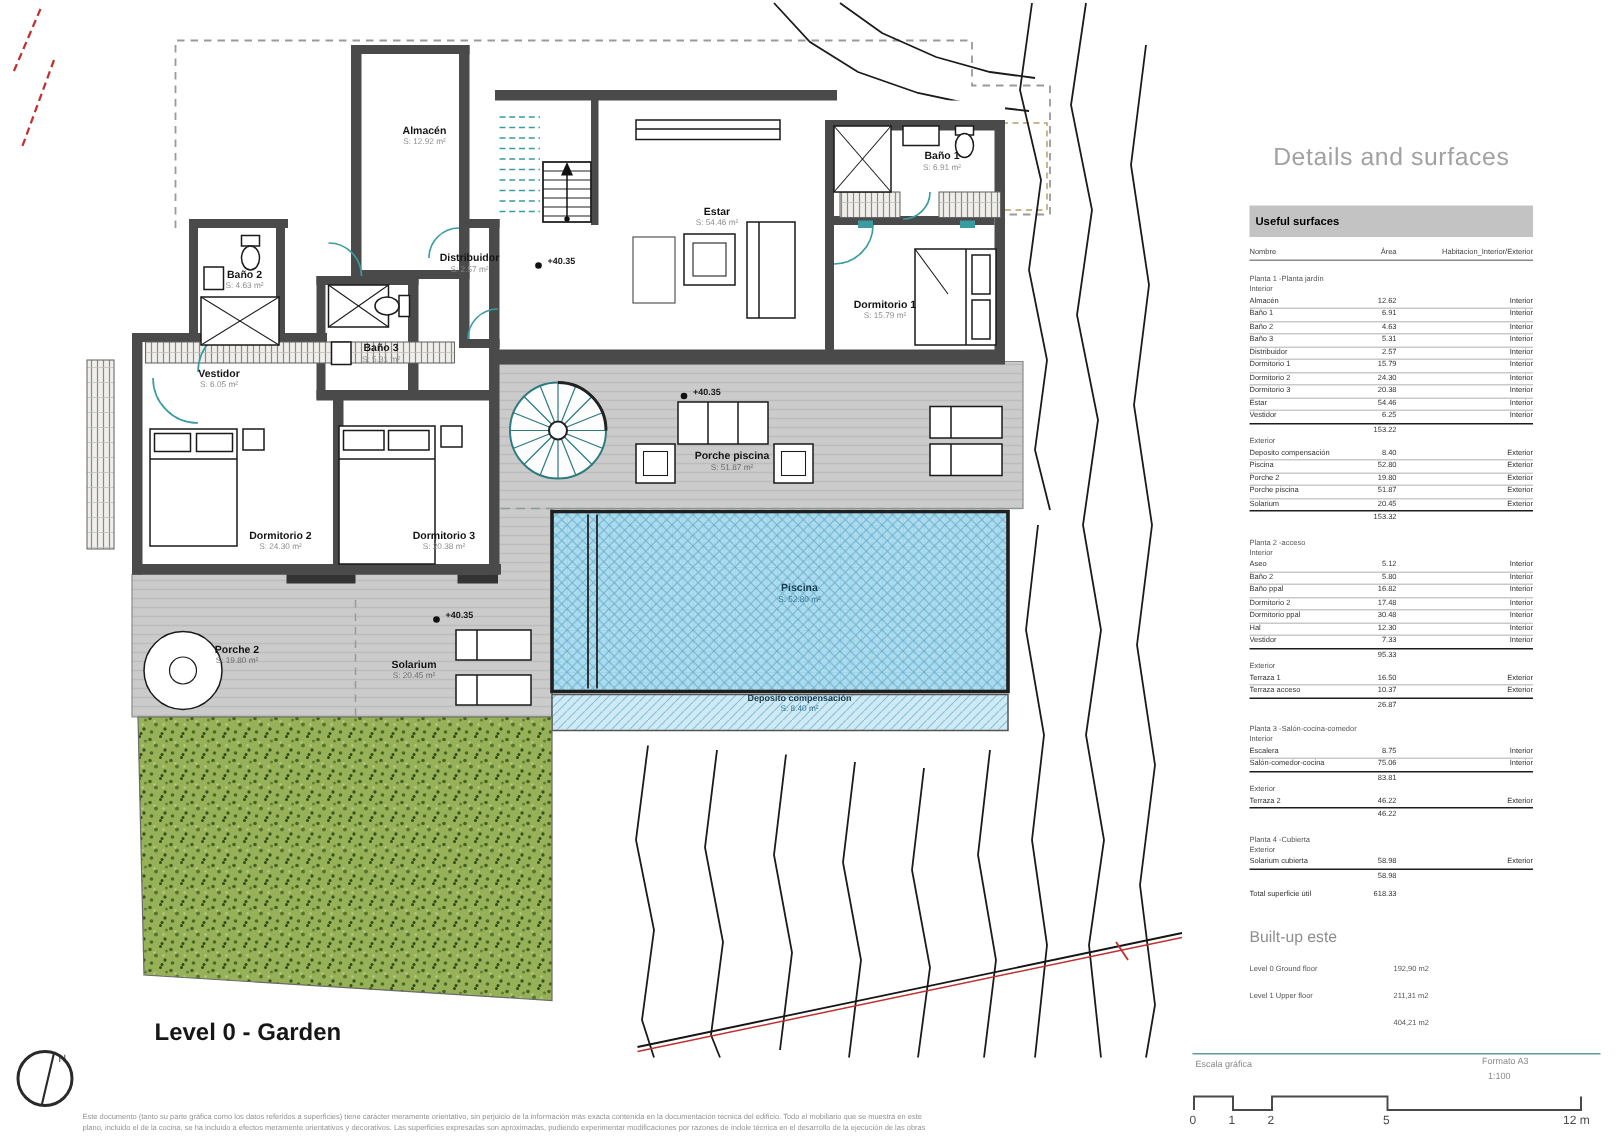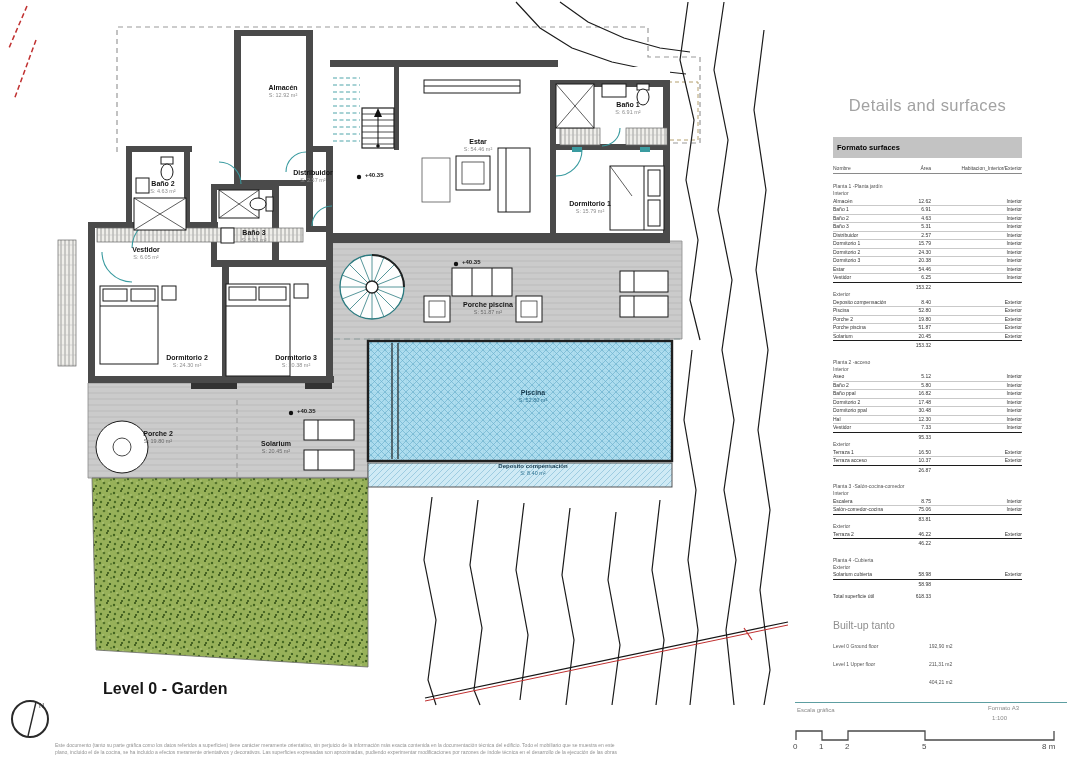--- a/index.html
+++ b/index.html
@@ -364,21 +364,21 @@
         <div class="rname">Solarium</div>
         <div class="rarea">S: 20.45 m²</div>
       </div>
       <div class="elev" style="left: 365px; top: 172px;">+40.35</div>
       <div class="elev" style="left: 462px; top: 259px;">+40.35</div>
       <div class="elev" style="left: 297px; top: 408px;">+40.35</div>
     </div>
 
 <div class="panel">
   <div class="panel-title">Details and surfaces</div>
-  <div class="band">Formato surfaces</div>
+  <div class="band">Useful surfaces</div>
   <div class="cols">
     <span class="c1">Nombre</span>
     <span class="c2">Área</span>
     <span class="c3">Habitacion_Interior/Exterior</span>
   </div>
   <div id="tbl-body">
         <div class="tgroup">Planta 1 -Planta jardín</div>
         <div class="tblock">Interior</div>
         <div class="trow">
           <span class="c1">Almacén</span>
@@ -563,21 +563,21 @@
           <span class="c1"></span>
           <span class="c2">58.98</span>
           <span class="c3"></span>
         </div>
         <div class="trow totalrow">
           <span class="c1">Total superficie útil</span>
           <span class="c2">618.33</span>
           <span class="c3"></span>
         </div>
       </div>
-  <div class="builtup-title">Built-up tanto</div>
+  <div class="builtup-title">Built-up este</div>
   <div id="builtup-body">
         <div class="burow">
           <span class="bu1">Level 0 Ground floor</span>
           <span class="bu2">192,90 m2</span>
         </div>
         <div class="burow">
           <span class="bu1">Level 1 Upper floor</span>
           <span class="bu2">211,31 m2</span>
         </div>
         <div class="burow">
@@ -606,17 +606,17 @@
   <div class="scaleformat">Formato A3</div>
   <div class="scaleratio">1:100</div>
   <svg id="scalebar" width="262" height="16" viewBox="0 0 262 16">
     <path d="M1,14 V5 H27 V14 H53 V5 H130 V14 H259 V5" fill="none" stroke="#4a4a4a" stroke-width="1.3"></path>
   </svg>
   <div id="scale-ticks">
         <span class="tick" style="left: -2px;">0</span>
         <span class="tick" style="left: 24px;">1</span>
         <span class="tick" style="left: 50px;">2</span>
         <span class="tick" style="left: 127px;">5</span>
-        <span class="tick" style="left: 247px;">8 m</span>
+        <span class="tick" style="left: 247px;">12 m</span>
       </div>
 </div>
 
 </div>
 
 </body></html>

